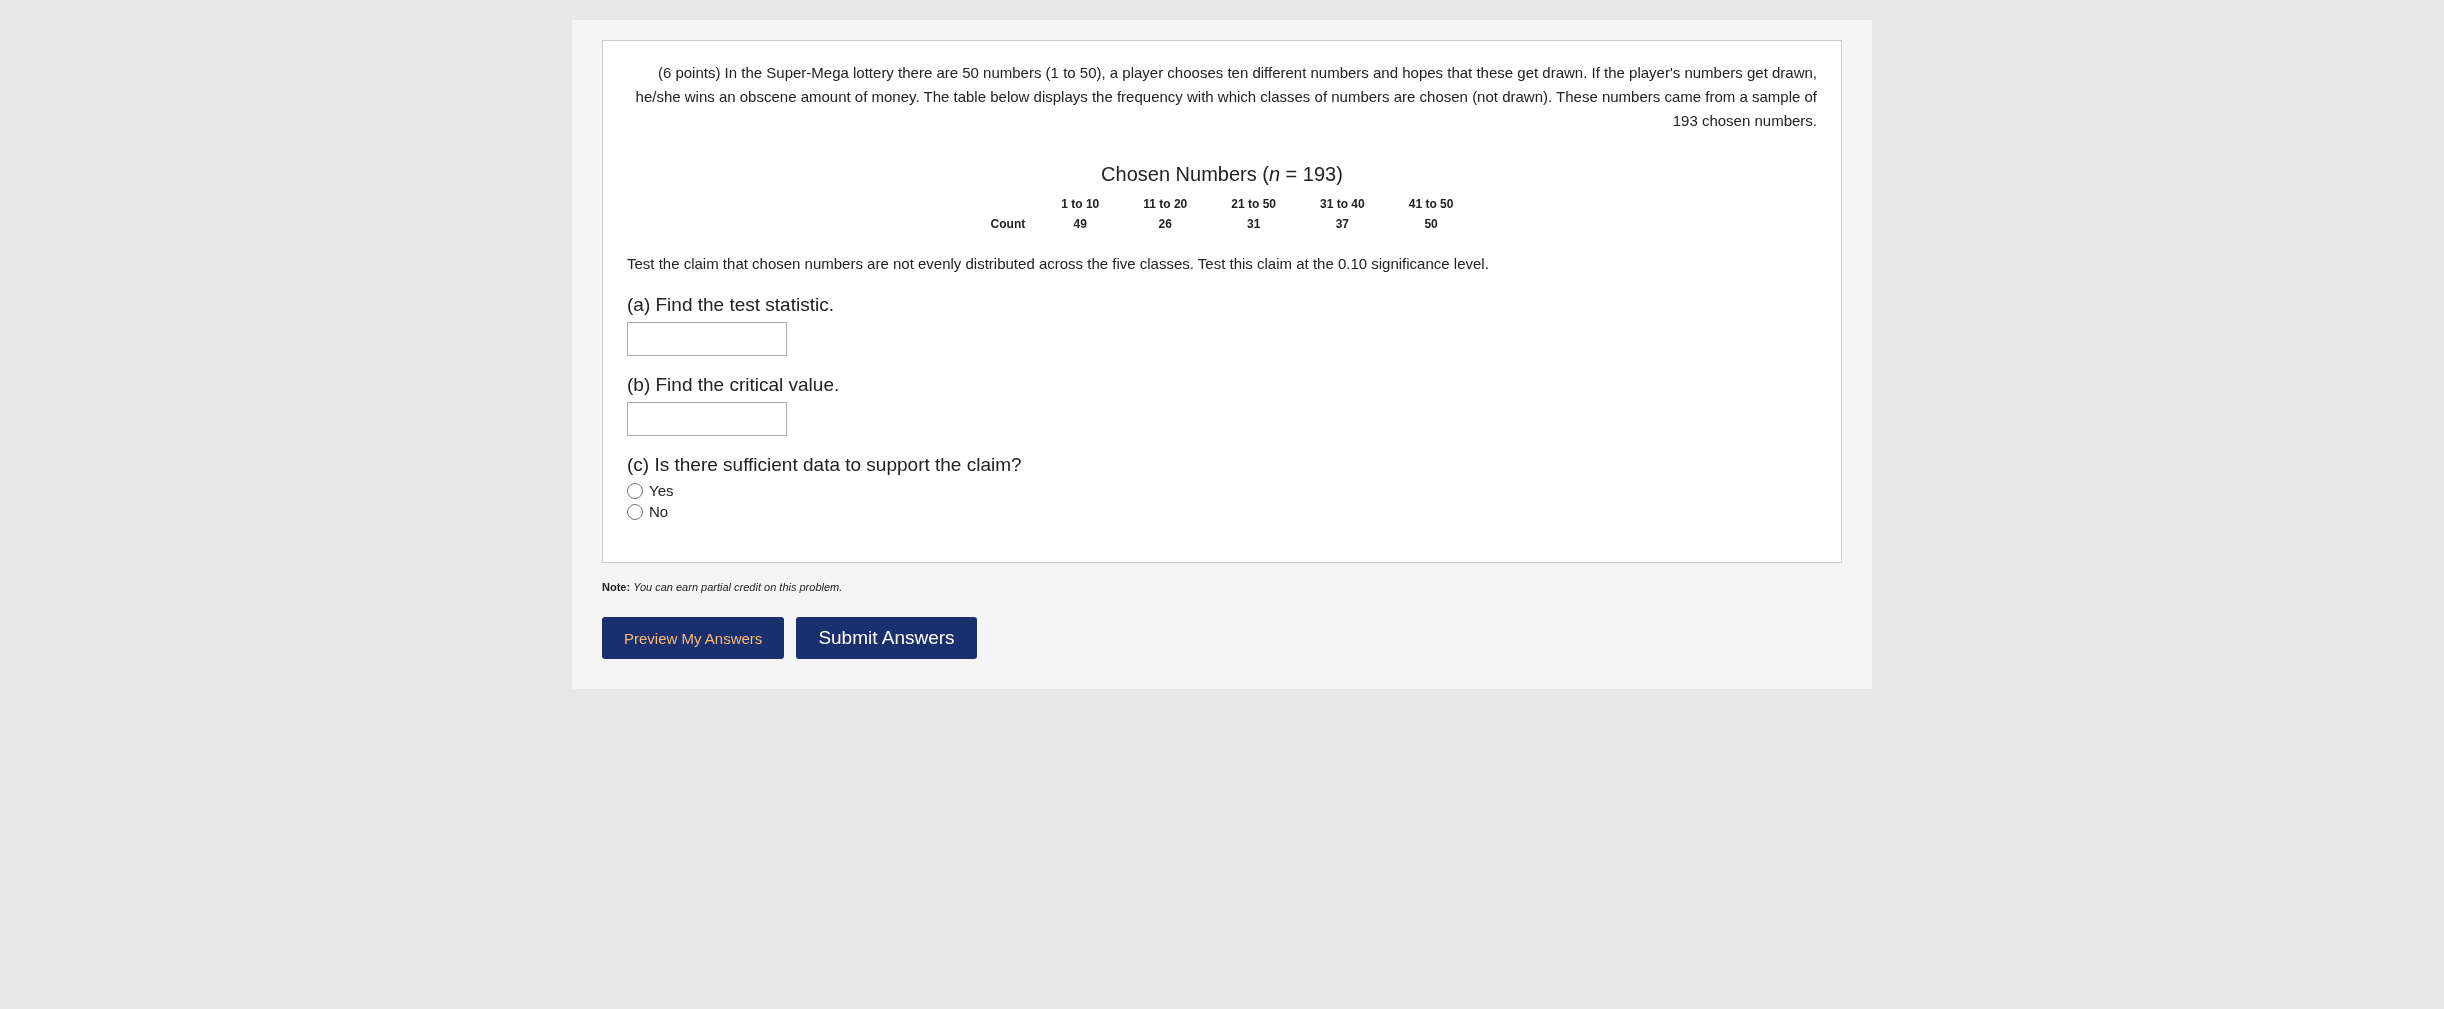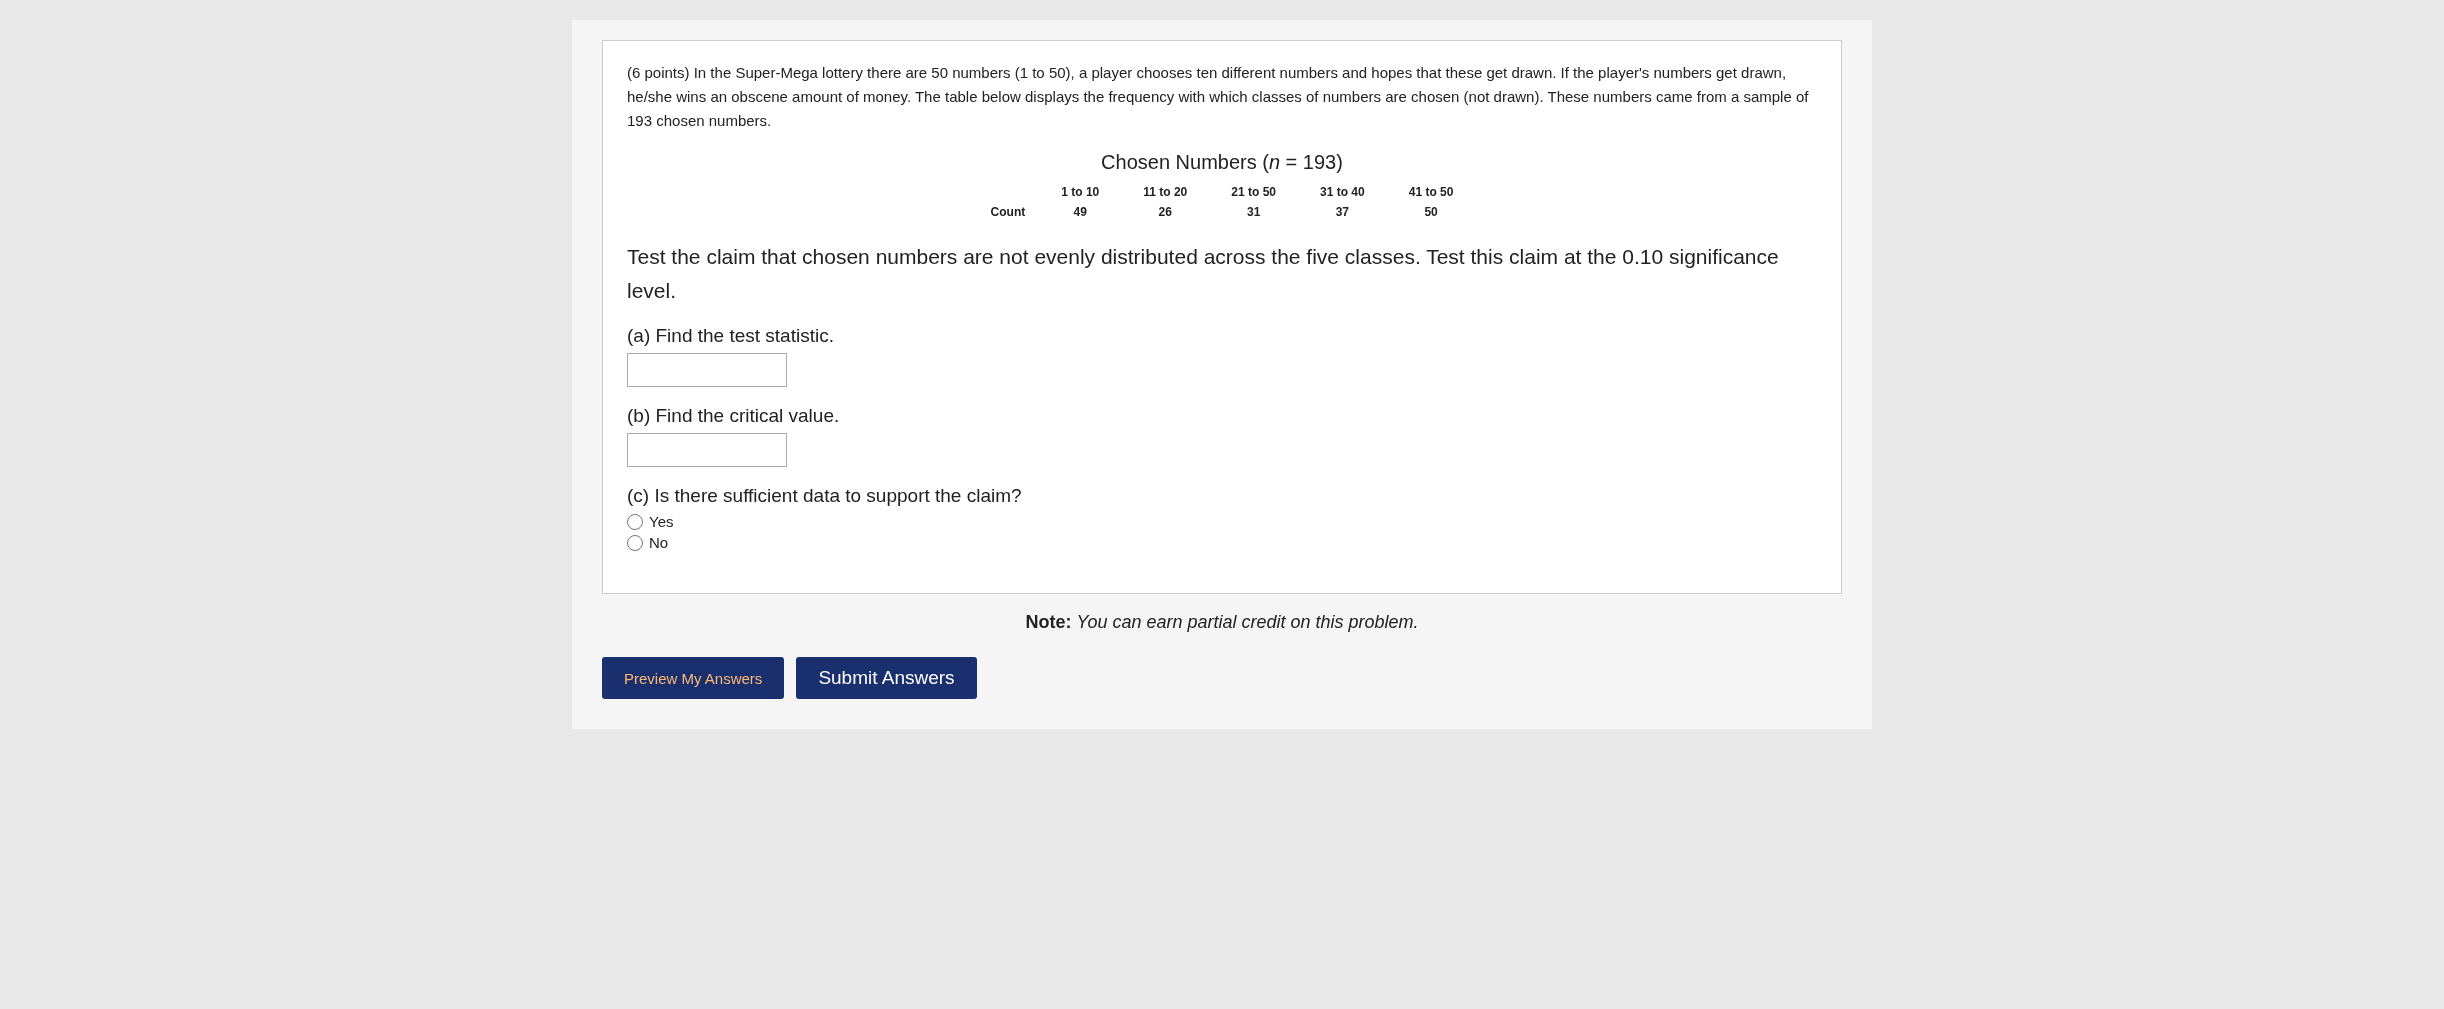--- a/index.html
+++ b/index.html
@@ -26,21 +26,22 @@
     .question-box {
       border: 1px solid #ccc;
       background: #fff;
       padding: 20px 24px 24px 24px;
       margin-bottom: 18px;
     }
 
     .question-text {
       font-size: 15px;
       line-height: 1.6;
-      margin-bottom: 18px;
+      margin-bottom: 30px;
+      text-align: right;
     }
 
     .table-section {
       margin: 10px 0 18px 0;
       text-align: center;
     }
 
     .table-title {
       font-size: 20px;
       margin-bottom: 8px;
@@ -59,21 +60,21 @@
       font-size: 12px;
       font-weight: bold;
     }
 
     .data-table .row-label {
       text-align: right;
       padding-right: 14px;
     }
 
     .claim-text {
-      font-size: 21px;
+      font-size: 15px;
       line-height: 1.6;
       margin-bottom: 18px;
     }
 
     .part {
       margin-bottom: 18px;
     }
 
     .part-label {
       font-size: 19px;
@@ -104,23 +105,22 @@
     }
 
     .radio-item input[type="radio"] {
       width: 16px;
       height: 16px;
       accent-color: #222;
     }
 
     .note-section {
       margin-top: 10px;
-      font-size: 18px;
+      font-size: 11px;
       padding: 0 0 10px 0;
-      text-align: center;
     }
 
     .note-section strong {
       font-weight: bold;
     }
 
     .note-section em {
       font-style: italic;
     }
 

